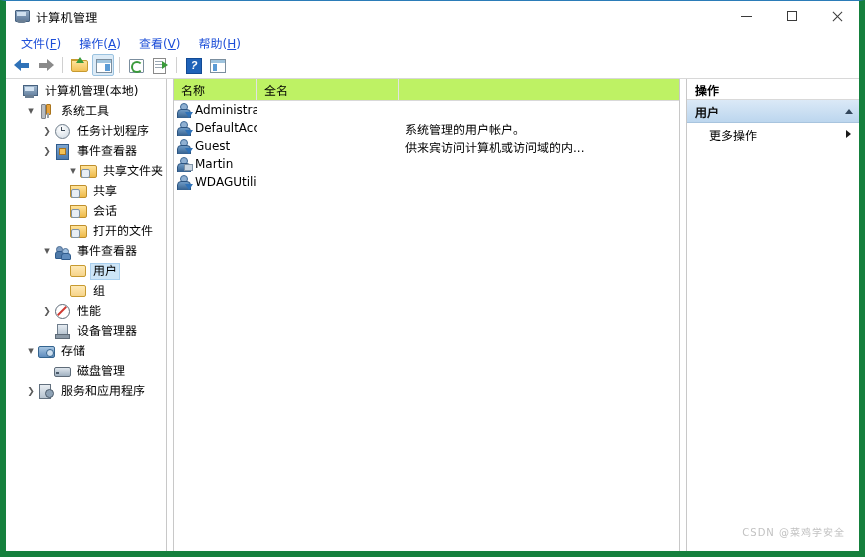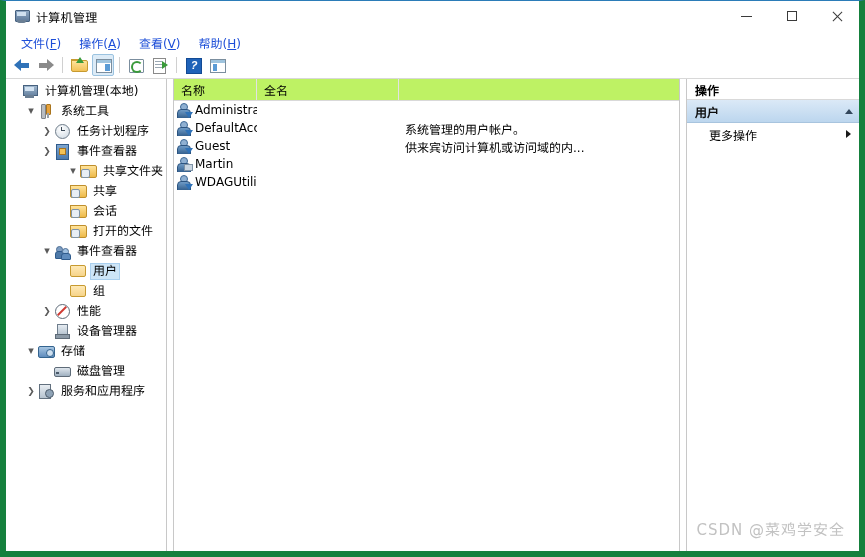--- a/index.html
+++ b/index.html
@@ -672,21 +672,21 @@
     border-top: 4px solid transparent;
     border-bottom: 4px solid transparent;
     border-left: 5px solid #1a1a1a;
   }
 
   
   .watermark {
     position: absolute;
     right: 14px;
     bottom: 12px;
-    font-size: 15px;
+    font-size: 10px;
     color: #c2c2c2;
     letter-spacing: 1px;
     user-select: none;
     pointer-events: none;
     white-space: nowrap;
   }
 </style>
 </head>
 <body>
 

